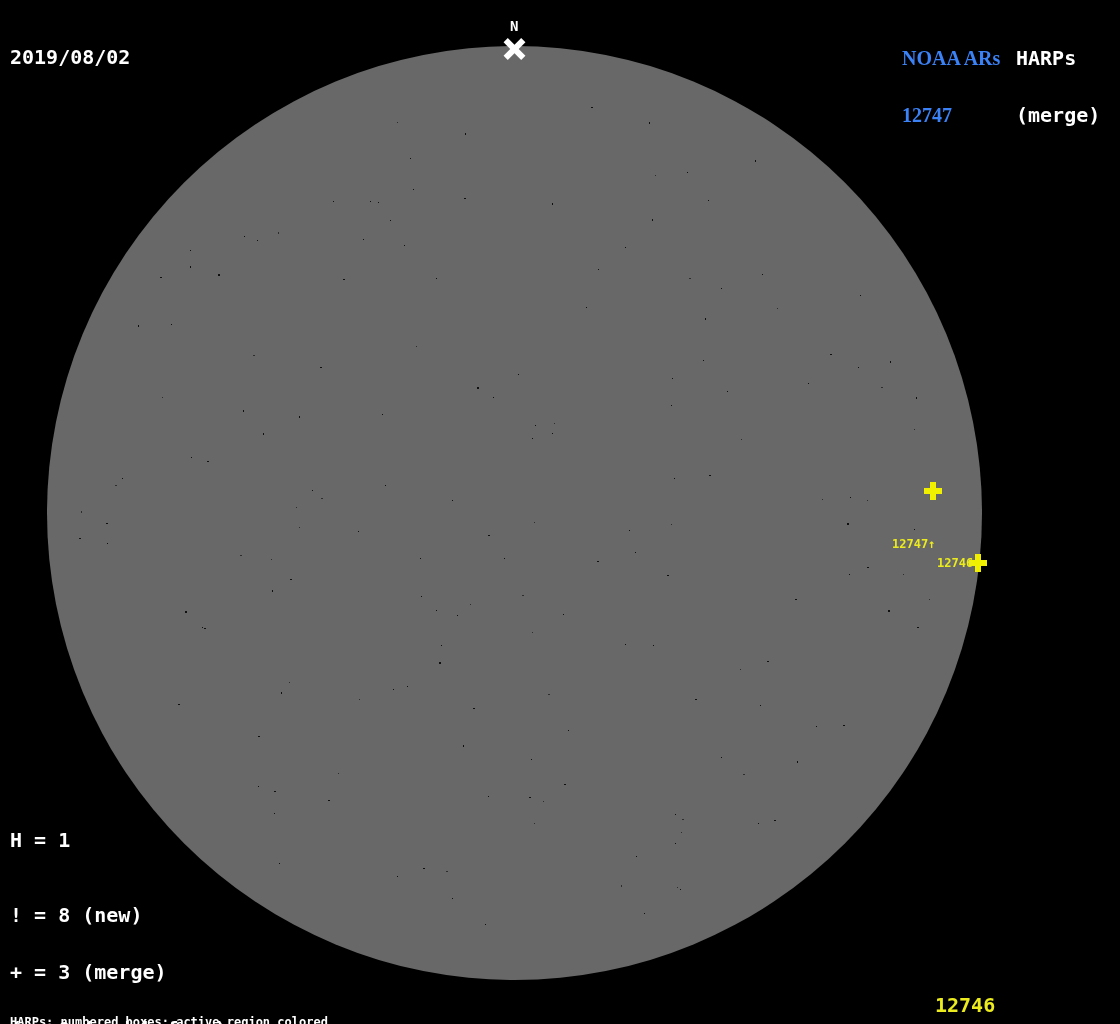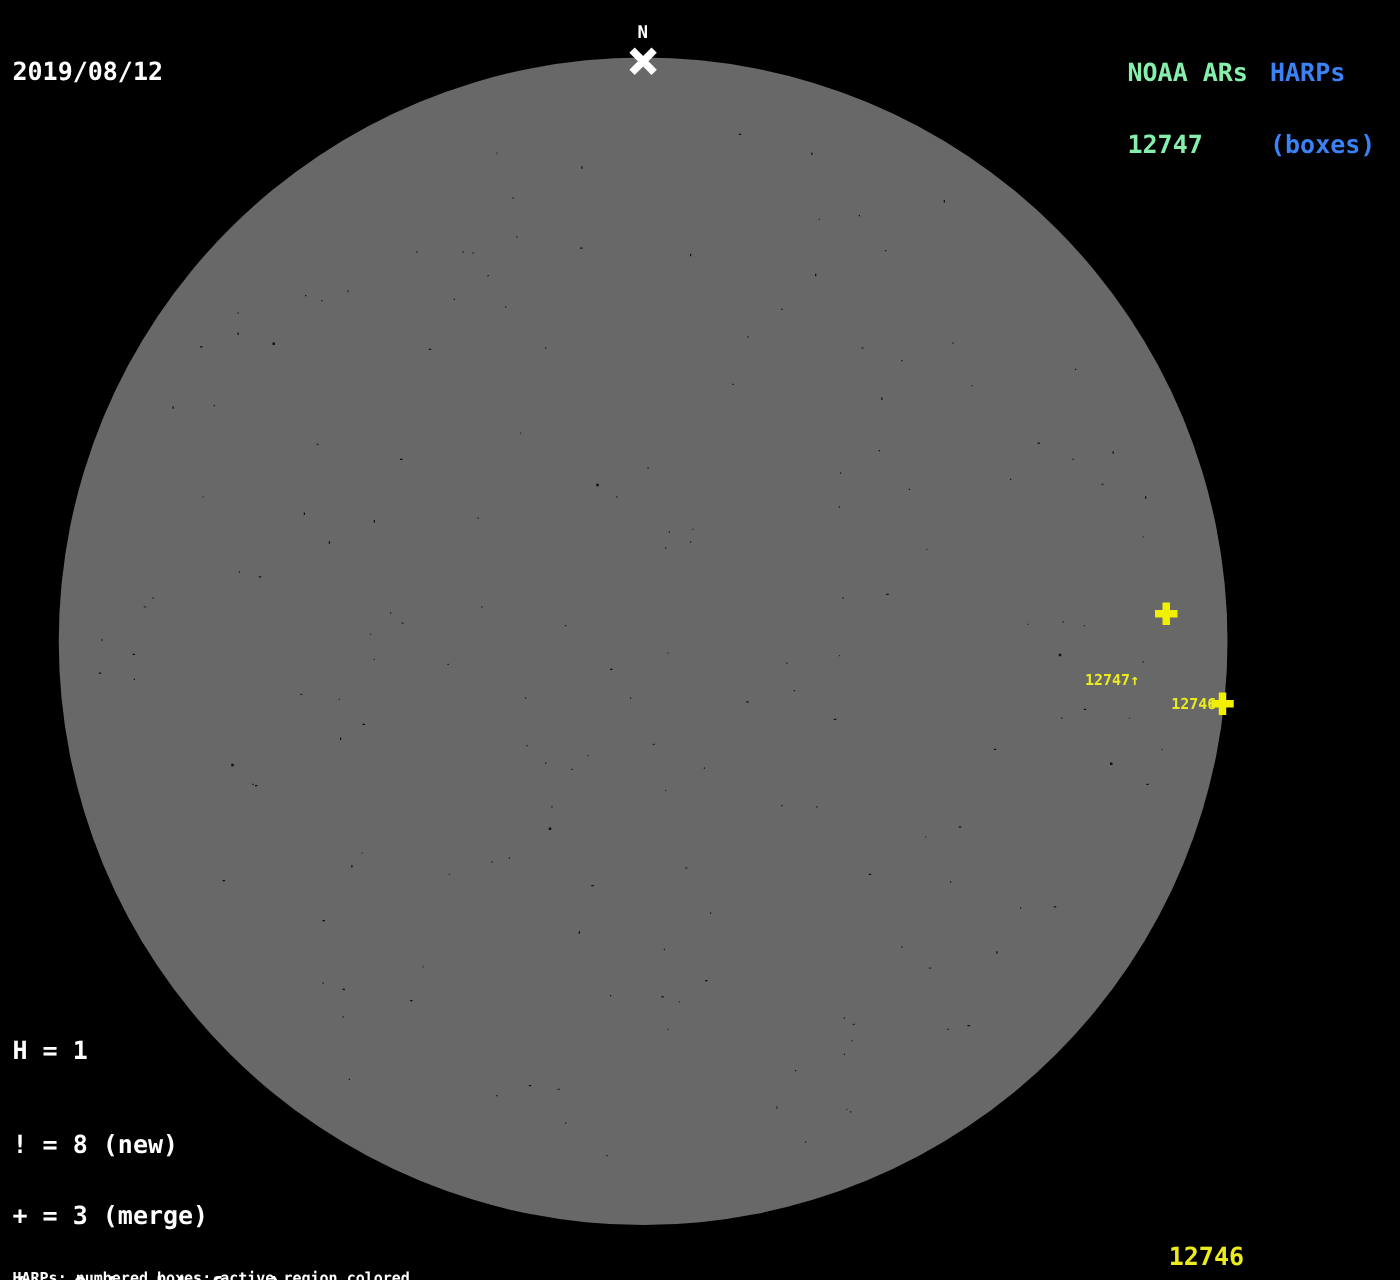--- a/index.html
+++ b/index.html
@@ -41,22 +41,22 @@
     line-height: 19px;
     white-space: pre;
   }
   .tr-col {
     position: absolute;
     top: 11px;
     font-size: 20px;
     line-height: 19px;
     white-space: pre;
   }
-  .tr-col.noaa { left: 902px; color: #86efac; }
-  .tr-col.harps { left: 1016px; color: #3b82f6; }
+  .tr-col.noaa { left: 902px; color: #3b82f6; font-family: Liberation Serif, serif; }
+  .tr-col.harps { left: 1016px; color: #ffffff; }
   .n-label {
     position: absolute;
     left: 510px;
     top: 19px;
     font-size: 14px;
     line-height: 14px;
     color: #ffffff;
   }
   .x-marker {
     position: absolute;
@@ -94,21 +94,21 @@
   }
   .cross.c1 { left: 924px; top: 482px; }
   .cross.c2 { left: 969px; top: 554px; }
   .ar-label {
     position: absolute;
     font-size: 12px;
     line-height: 14px;
     color: #ebeb1e;
     white-space: pre;
   }
-  .ar-label.l1 { left: 868px; top: 537px; text-align: center; }
+  .ar-label.l1 { left: 892px; top: 537px; text-align: center; }
   .ar-label.l2 { left: 937px; top: 556px; }
   .counts-h {
     position: absolute;
     left: 10px;
     top: 831px;
     font-size: 20px;
     line-height: 19px;
     white-space: pre;
   }
   .counts-rows {
@@ -310,30 +310,30 @@
       <rect x="774" y="820" width="2" height="1" fill="#101010"></rect>
       <rect x="860" y="295" width="1" height="1" fill="#101010"></rect>
       <rect x="867" y="500" width="1" height="1" fill="#2e2e2e"></rect>
       <rect x="777" y="308" width="1" height="1" fill="#2e2e2e"></rect>
       <rect x="446" y="871" width="2" height="1" fill="#2e2e2e"></rect>
       <rect x="740" y="669" width="1" height="1" fill="#2e2e2e"></rect>
       <rect x="552" y="433" width="1" height="1" fill="#101010"></rect>
     </svg>
 
   <div class="title-block">
-    <div>2019/08/12</div>
+    <div>2019/08/02</div>
   </div>
 
   <div class="tr-col noaa">
     <div>NOAA ARs</div>
     <div>12747</div>
   </div>
   <div class="tr-col harps">
     <div>HARPs</div>
-    <div>(boxes)</div>
+    <div>(merge)</div>
   </div>
 
   <div class="n-label">N</div>
   <div class="x-marker">
     <div class="b b1"></div>
     <div class="b b2"></div>
   </div>
 
   <div class="cross c1">
     <div class="h"></div>

